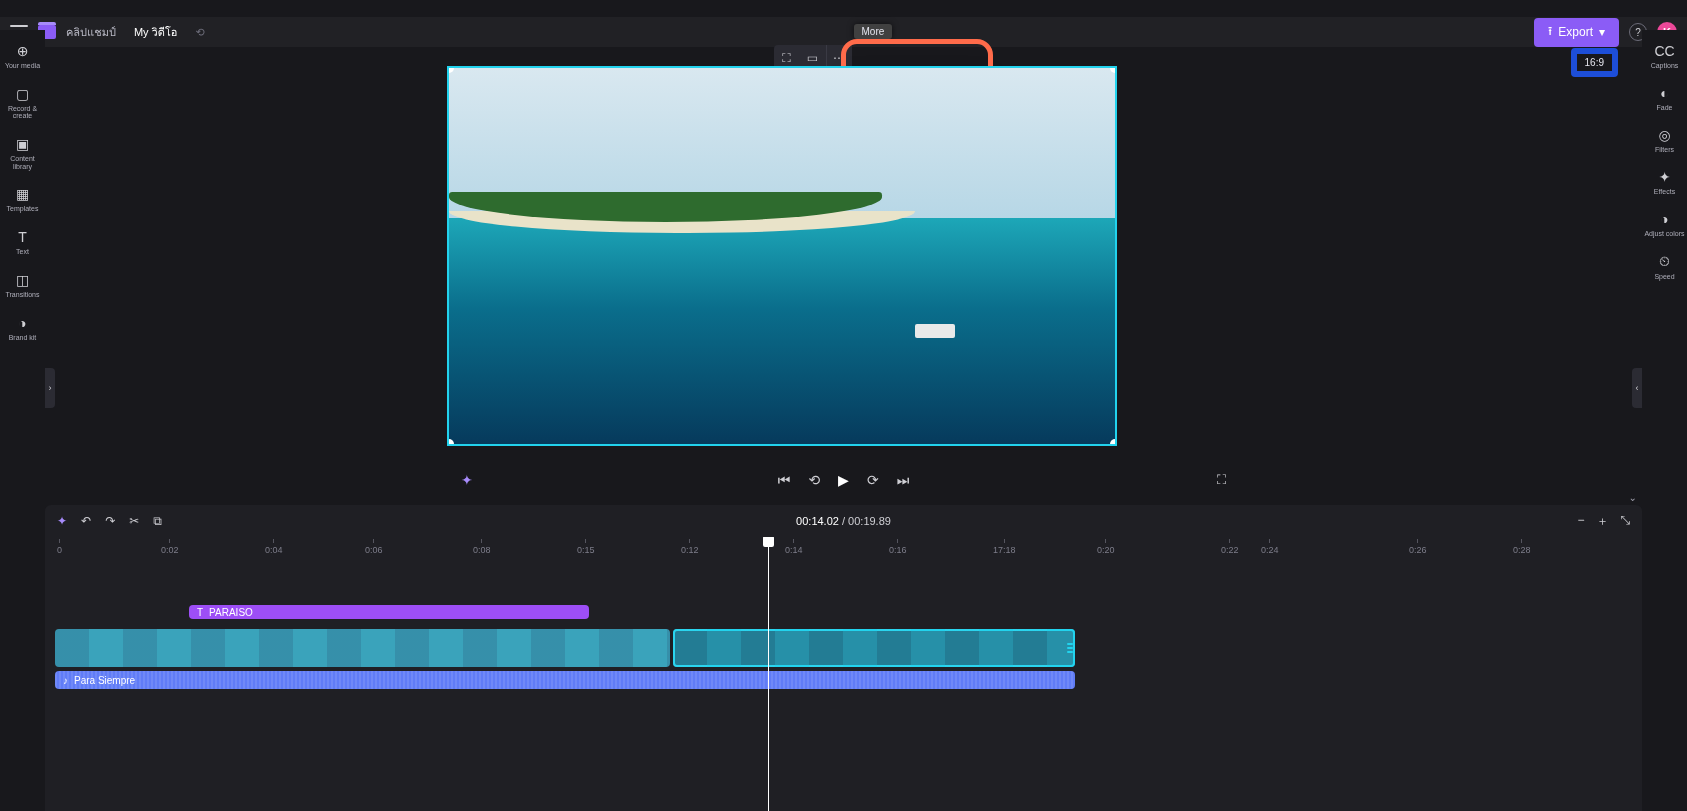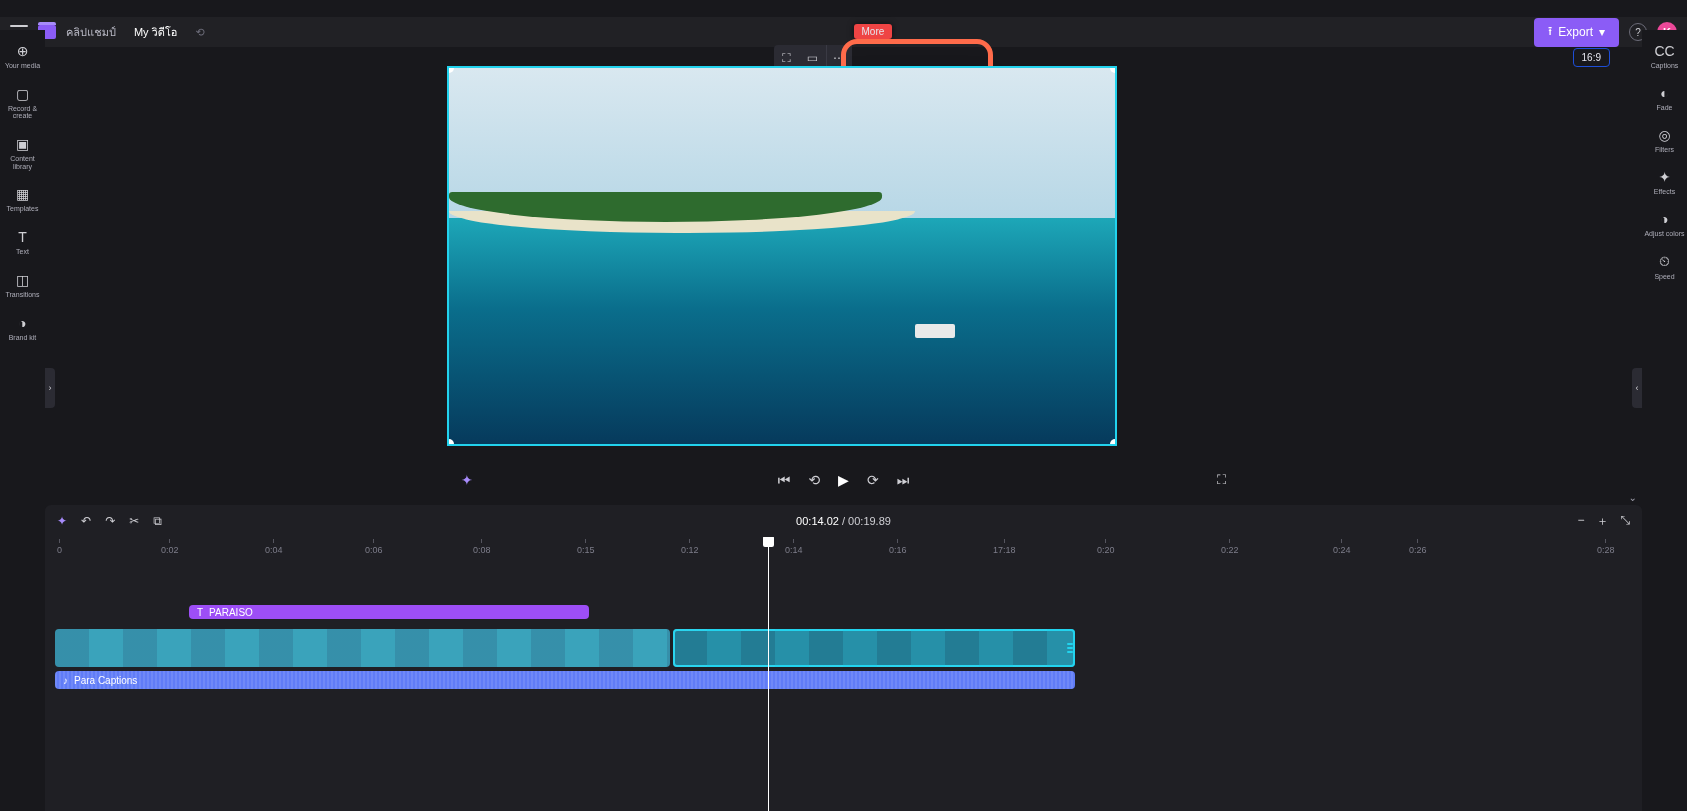--- a/index.html
+++ b/index.html
@@ -19,35 +19,35 @@
 .left-rail { position: absolute; top: 30px; left: 0; width: 45px; height: 470px; background: #18181c; display: flex; flex-direction: column; align-items: center; padding-top: 8px; gap: 6px; font-size: 7px; color: #aeaeb9; }
 .left-rail .rail-item { width: 42px; display: flex; flex-direction: column; align-items: center; gap: 3px; padding: 5px 0; cursor: pointer; }
 .left-rail .rail-item .ico { font-size: 14px; color:#cfcfd4; }
 .left-rail .rail-item span { text-align: center; line-height: 1.1; }
 
 .right-rail { position: absolute; top: 30px; right: 0; width: 45px; height: 470px; background: #18181c; display: flex; flex-direction: column; align-items: center; padding-top: 8px; gap: 6px; font-size: 7px; color:#aeaeb9; }
 .right-rail .rail-item { width: 42px; display: flex; flex-direction: column; align-items: center; gap: 3px; padding: 5px 0; cursor: pointer; }
 .right-rail .rail-item .ico { font-size: 14px; color:#cfcfd4; }
 
 .canvas-area { position: absolute; top: 30px; left: 45px; right: 45px; bottom: 310px; }
-.aspect-badge { position: absolute; top: 18px; right: 32px; border:1px solid #1d4ed8; border-radius:4px; padding:3px 8px; font-size:10px; color:#e5e5ee; cursor:pointer; }
+.aspect-badge { position: absolute; top: 18px; right: 24px; border:6px solid #1d4ed8; border-radius:4px; padding:3px 8px; font-size:10px; color:#e5e5ee; cursor:pointer; }
 .video-frame { position: absolute; top: 36px; left: 402px; width: 670px; height: 380px; border: 2px solid #22d3ee; background:#000; overflow:hidden; }
 .video-frame .sky { position:absolute; top:0; left:0; right:0; height:40%; background: linear-gradient(#d9e8f0,#b7d7e6); }
 .video-frame .sea { position:absolute; top:40%; left:0; right:0; bottom:0; background: linear-gradient(#1da7b8 0%, #0a6e8c 40%, #063a5c 100%); }
 .video-frame .beach { position:absolute; top:38%; left:0; right:30%; height:6%; background:#e9e3c9; border-radius:0 0 50% 50% / 0 0 100% 100%; }
 .video-frame .island { position:absolute; top:33%; left:0; right:35%; height:8%; background:#2e6b2e; border-radius:4px 4px 60% 60% / 4px 4px 100% 100%; }
 .video-frame .boat { position:absolute; top:68%; left:70%; width:40px; height:14px; background:#e9e9e9; border-radius:2px; }
 .video-frame .handle { position:absolute; width:10px; height:10px; background:#fff; border-radius:50%; }
 .video-frame .h-nw{top:-5px;left:-5px}.video-frame .h-ne{top:-5px;right:-5px}.video-frame .h-sw{bottom:-5px;left:-5px}.video-frame .h-se{bottom:-5px;right:-5px}
 
 .clip-toolbar { position:absolute; top:15px; left:50%; transform:translateX(-70px); height:26px; background:#2b2b33; border-radius:4px; display:flex; align-items:center; }
 .clip-toolbar .tb-btn{width:26px; height:26px; display:flex; align-items:center; justify-content:center; color:#cfcfd4; cursor:pointer; font-size:12px;}
 .clip-toolbar .tb-btn.more{background:#2b2b33; border-left:1px solid #3a3a44;}
 
-.tooltip-more{position:absolute; top:-6px; left:50%; transform:translateX(10px); background:#ef4444; color:#e5e5ee; font-size:10px; padding:2px 8px; border-radius:3px; box-shadow:0 0 6px rgba(0,0,0,.6);} 
+.tooltip-more{position:absolute; top:-6px; left:50%; transform:translateX(10px); background:#404040; color:#e5e5ee; font-size:10px; padding:2px 8px; border-radius:3px; box-shadow:0 0 6px rgba(0,0,0,.6);} 
 
 .dropdown { position:absolute; top:41px; left:50%; transform:translateX(3px); width:140px; background:#2b2b33; border-radius:6px; padding:6px 0; font-size:11px; color:#e5e5ee; box-shadow:0 6px 18px rgba(0,0,0,.5); }
 .dropdown .dd-title{padding:6px 12px 8px 12px; font-size:11px; color:#fff;}
 .dropdown .dd-item{display:flex;align-items:center;gap:8px;padding:6px 12px;cursor:pointer;}
 .dropdown .dd-item .chev{margin-left:auto;color:#9e9eab;font-size:10px;}
 .dropdown .dd-sep{height:1px;background:#3c3c46;margin:4px 0;}
 
 .highlight-box{position:absolute; top:9px; left:50%; transform:translateX(-3px); width:152px; height:158px; border:5px solid #ff6b4a; border-radius:16px; pointer-events:none; }
 
 .player-bar{position:absolute; bottom:6px; left:0; right:0; height:30px; display:flex; align-items:center; justify-content:center; gap:18px; color:#b9b9c5;}
@@ -278,27 +278,27 @@
       </div>
     <div class="tick" style="left:948px">
         <span>17:18</span>
       </div>
     <div class="tick" style="left:1052px">
         <span>0:20</span>
       </div>
     <div class="tick" style="left:1176px">
         <span>0:22</span>
       </div>
-    <div class="tick" style="left:1288px">
+    <div class="tick" style="left:1216px">
         <span>0:24</span>
       </div>
     <div class="tick" style="left:1364px">
         <span>0:26</span>
       </div>
-    <div class="tick" style="left:1552px">
+    <div class="tick" style="left:1468px">
         <span>0:28</span>
       </div>
   </div>
   <div class="tracks">
     <div style="height:30px"></div>
     <div class="track">
       <div class="clip text">
         <span>T</span>
         <span>PARAISO</span>
       </div>
@@ -310,18 +310,18 @@
             <span></span>
             <span></span>
             <span></span>
           </div>
       </div>
     </div>
     <div class="track" style="height:18px">
       <div class="clip audio">
         <div class="wave"></div>
         <span>♪</span>
-        <span>Para Captions</span>
+        <span>Para Siempre</span>
       </div>
     </div>
   </div>
   <div class="playhead"></div>
 </div>
 
 </body></html>

